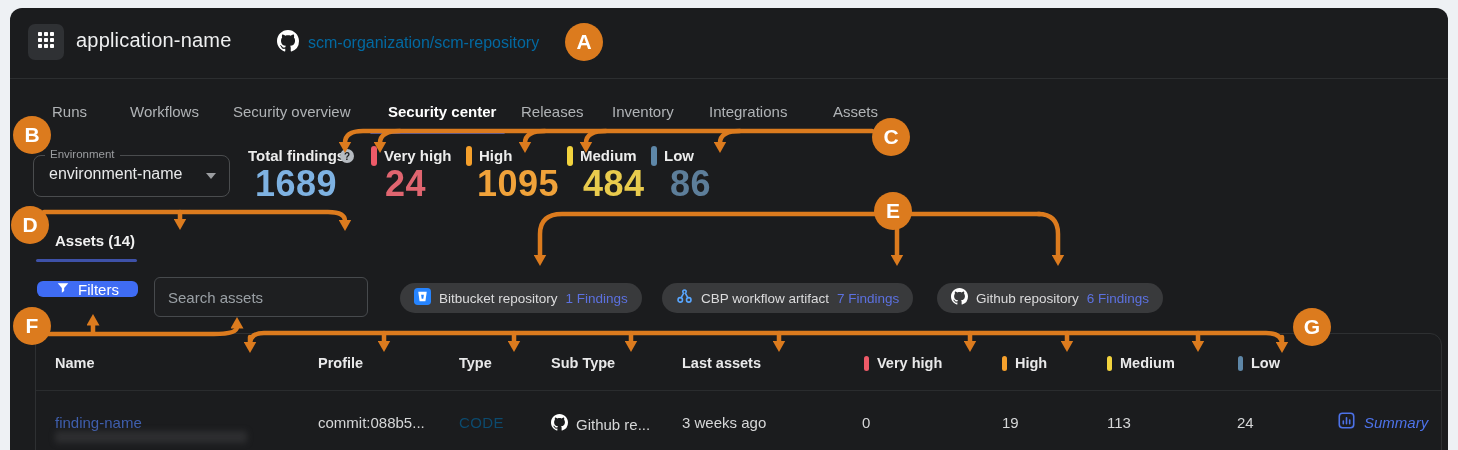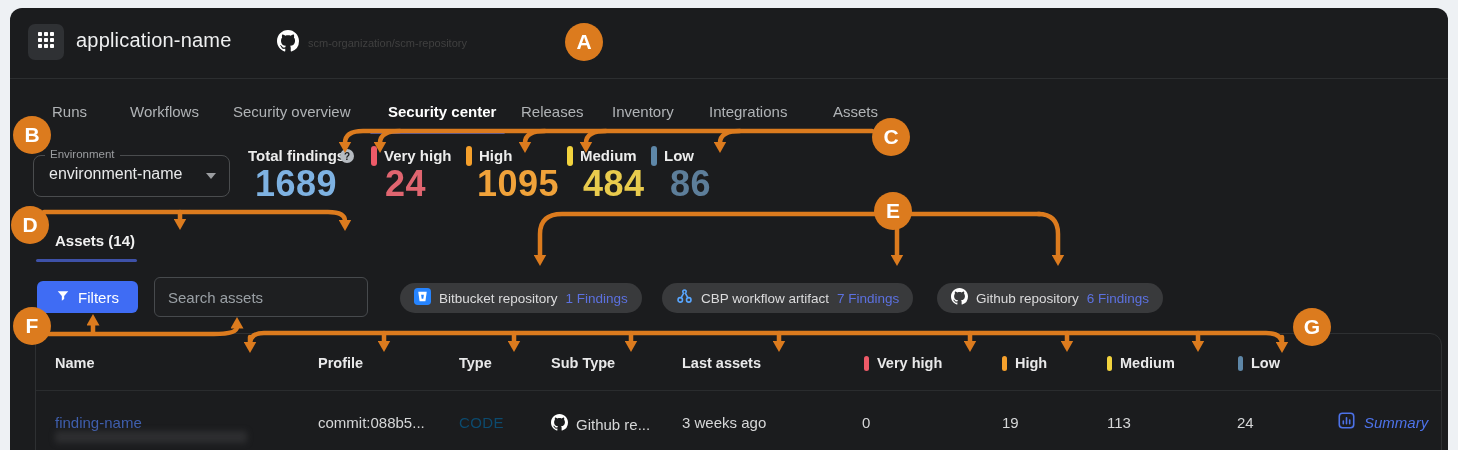--- a/index.html
+++ b/index.html
@@ -6,21 +6,21 @@
   .stage{position:relative;width:1458px;height:450px;background:#eef1f4;overflow:hidden;
          font-family:"Liberation Sans",sans-serif;-webkit-font-smoothing:antialiased;}
   .app{position:absolute;left:10px;top:8px;width:1438px;height:442px;background:#1b1c1e;border-radius:12px 12px 0 0;}
   .sep{position:absolute;left:10px;top:78px;width:1438px;height:1px;background:#2c2e30;}
 
   
   .grid-btn{position:absolute;left:28px;top:24px;width:36px;height:36px;background:#2f3134;border-radius:7px;
             display:flex;align-items:center;justify-content:center;}
   .app-title{position:absolute;left:76px;top:29px;font-size:20px;font-weight:500;color:#eeeff0;letter-spacing:.2px;}
   .repo-wrap{position:absolute;left:277px;top:30px;display:flex;align-items:center;gap:9px;color:#c9cbcd;}
-  .repo-text{font-size:11px;color:#404040;}
+  .repo-text{font-size:16px;color:#0369a1;}
 
   
   .nav-tab{position:absolute;top:103px;font-size:15px;color:#b0b3b6;white-space:nowrap;}
   .nav-tab.active{color:#ffffff;font-weight:700;}
   .tab-underline{position:absolute;background:#3e51a8;height:3px;border-radius:2px;}
 
   
   .env-field{position:absolute;left:33px;top:155px;width:197px;height:42px;border:1px solid #4a4c4e;border-radius:8px;box-sizing:border-box;}
   .env-label{position:absolute;left:45px;top:148px;background:#1b1c1e;padding:0 5px;font-size:11.5px;color:#9b9da0;}
   .env-value{position:absolute;left:49px;top:165px;font-size:16px;color:#e8e9ea;font-weight:500;}
@@ -32,21 +32,21 @@
   .marker{position:absolute;top:146px;width:6px;height:20px;border-radius:3px;}
   .help{position:absolute;left:340px;top:149px;width:14px;height:14px;border-radius:50%;background:#b6bbc1;color:#1b1c1e;
         font-size:10px;font-weight:700;display:flex;align-items:center;justify-content:center;}
 
   
   .ctab{position:absolute;top:232px;font-size:15px;white-space:nowrap;}
   .ctab.active{color:#f0f0f0;font-weight:600;}
   .ctab.inactive{color:#9da0a3;margin-top:44px;}
 
   
-  .filters-btn{position:absolute;left:37px;top:281px;width:101px;height:32px;background:#3f6cf4;border-radius:6px;
+  .filters-btn{position:absolute;left:37px;top:281px;width:101px;height:16px;background:#3f6cf4;border-radius:6px;
                display:flex;align-items:center;justify-content:center;gap:8px;color:#fff;font-size:15px;font-weight:500;}
   .search-box{position:absolute;left:154px;top:277px;width:214px;height:40px;box-sizing:border-box;background:#1e1f21;
               border:1px solid #474a4d;border-radius:6px;color:#e6e6e6;font-size:15px;padding:0 13px;outline:none;
               font-family:"Liberation Sans",sans-serif;}
   .search-box::placeholder{color:#9aa0a5;}
 
   
   .chip{position:absolute;top:283px;height:30px;background:#393a3c;border-radius:15px;display:flex;align-items:center;
         padding:0 14px;gap:8px;white-space:nowrap;}
   .chip-label{font-size:13.5px;color:#dcdcdd;}

